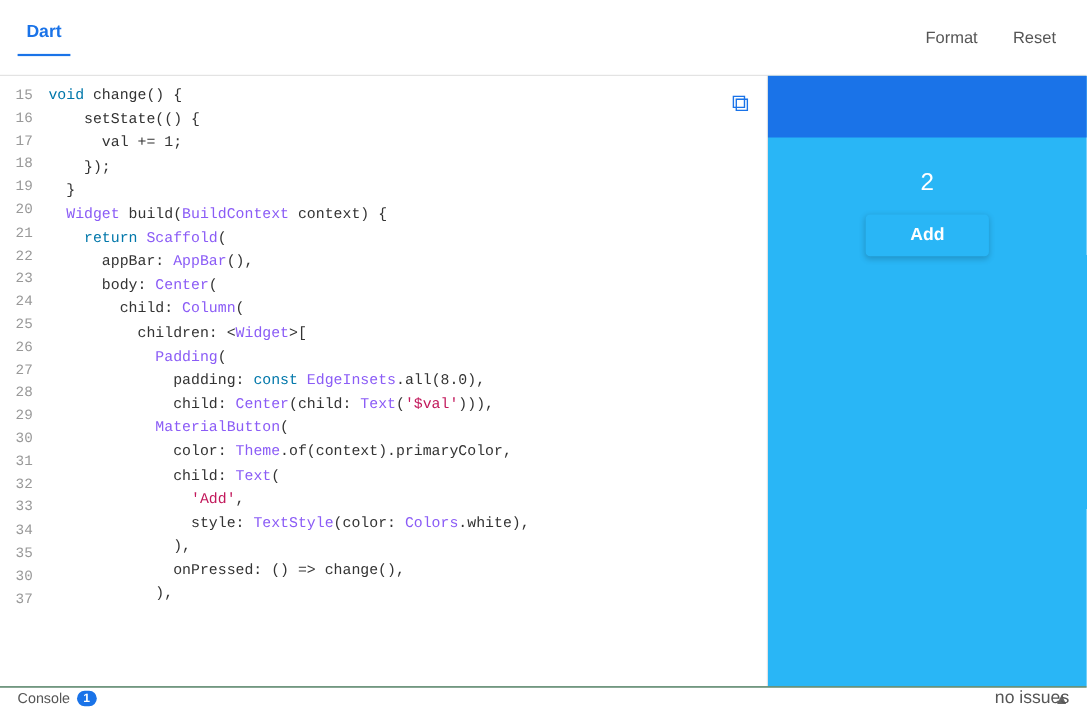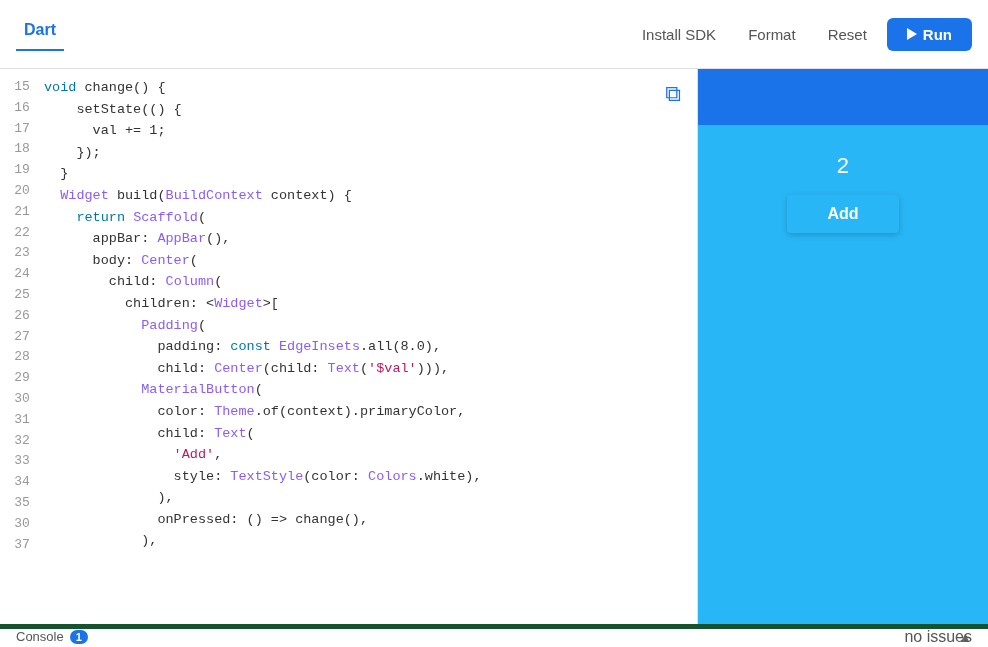--- a/index.html
+++ b/index.html
@@ -167,21 +167,21 @@
       padding: 10px 40px;
       cursor: pointer;
       box-shadow: 0 2px 6px rgba(0,0,0,0.2);
     }
 
     
     .console-bar {
       height: 20px;
       display: flex;
       align-items: center;
-      border-top: 5px solid #14532d;
+      border-top: 1px solid #14532d;
       padding: 0 16px;
       background: #fff;
       position: relative;
     }
     .console-label {
       font-size: 13px;
       color: #555;
       display: flex;
       align-items: center;
       gap: 6px;
@@ -205,27 +205,22 @@
       font-size: 16px;
       color: #555;
     }
   </style>
 </head>
 <body>
 
 <div class="header">
   <div class="tab-dart">Dart</div>
   <div class="header-actions">
-    <button class="header-btn">Install SDK</button>
     <button class="header-btn">Format</button>
     <button class="header-btn">Reset</button>
-    <button class="run-btn">
-      <span class="play-icon"></span>
-      <span>Run</span>
-    </button>
   </div>
 </div>
 
 <div class="main">
 
   <div class="editor-pane">
     <div class="code-area">
       <div class="line-numbers" id="line-numbers-container">
           <span class="line-number">15</span>
           <span class="line-number">16</span>

